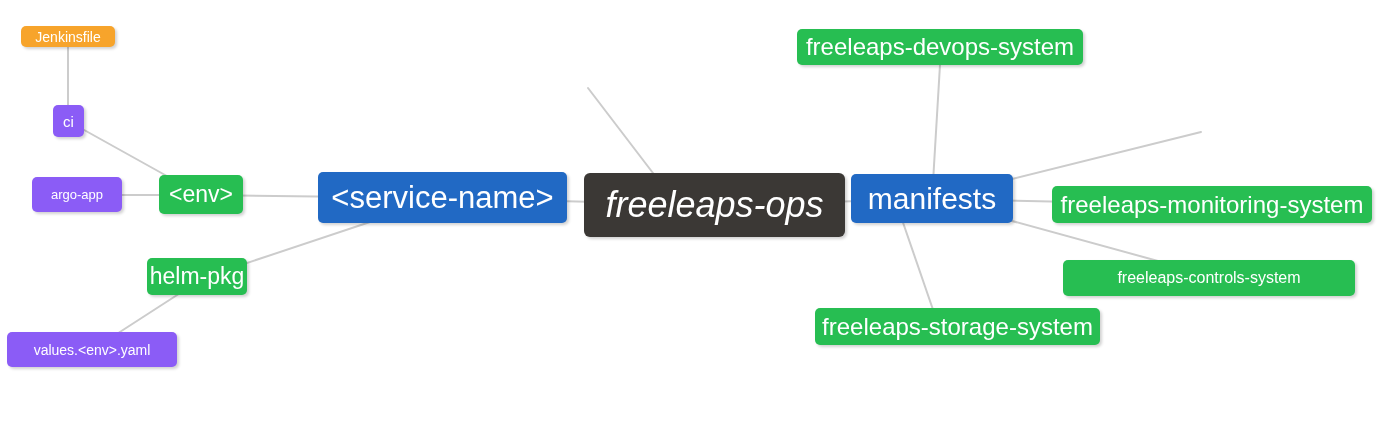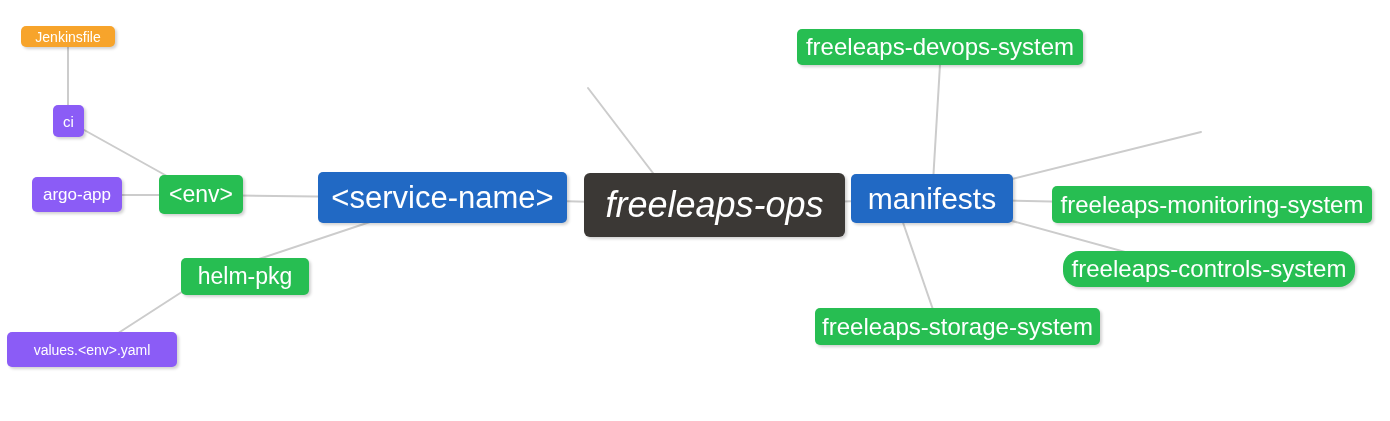--- a/index.html
+++ b/index.html
@@ -41,32 +41,32 @@
     user-select: none;
   }
   .c-orange { background: #f7a42b; }
   .c-red    { background: #8b5cf6; }
   .c-green  { background: #27be52; }
   .c-blue   { background: #2169c4; }
   .c-dark   { background: #3b3835; border-radius: 6px; font-style: italic; }
 
   #n-jenkinsfile          { left: 21px;   top: 26px;  width: 94px;  height: 21px; font-size: 14px; }
   #n-ci                   { left: 53px;   top: 105px; width: 31px;  height: 32px; font-size: 15px; }
-  #n-argo-app             { left: 32px;   top: 177px; width: 90px;  height: 35px; font-size: 17px; }
+  #n-argo-app             { left: 32px;   top: 177px; width: 90px;  height: 35px; font-size: 13px; }
   #n-env                  { left: 159px;  top: 175px; width: 84px;  height: 39px; font-size: 23px; }
-  #n-helm-pkg             { left: 147px;  top: 258px; width: 128px; height: 37px; font-size: 23px; margin-left: 34px; }
+  #n-helm-pkg             { left: 147px;  top: 258px; width: 100px; height: 37px; font-size: 23px; }
   #n-values-yaml          { left: 7px;    top: 332px; width: 170px; height: 35px; font-size: 14px; }
   #n-first-class-pipeline { left: 314px;  top: 37px;  width: 276px; height: 52px; font-size: 31px; }
   #n-service-name         { left: 318px;  top: 172px; width: 249px; height: 51px; font-size: 31px; }
   #n-freeleaps-ops        { left: 584px;  top: 173px; width: 261px; height: 64px; font-size: 36px; }
   #n-manifests            { left: 851px;  top: 174px; width: 162px; height: 49px; font-size: 30px; }
   #n-devops-system        { left: 797px;  top: 29px;  width: 286px; height: 36px; font-size: 24px; }
   #n-network-system       { left: 1055px; top: 110px; width: 293px; height: 40px; font-size: 24px; }
   #n-monitoring-system    { left: 1052px; top: 186px; width: 320px; height: 37px; font-size: 24px; }
-  #n-controls-system      { left: 1063px; top: 251px; width: 292px; height: 36px; font-size: 24px; border-radius: 16px; }
+  #n-controls-system      { left: 1063px; top: 260px; width: 292px; height: 36px; font-size: 16px; }
   #n-storage-system       { left: 815px;  top: 308px; width: 285px; height: 37px; font-size: 24px; }
 </style>
 </head>
 <body>
 
 <div class="canvas">
 
   <svg class="edges" viewBox="0 0 1390 421" xmlns="http://www.w3.org/2000/svg">
     <line x1="68" y1="41" x2="68" y2="121"></line>
     <line x1="68" y1="121" x2="201" y2="195"></line>

